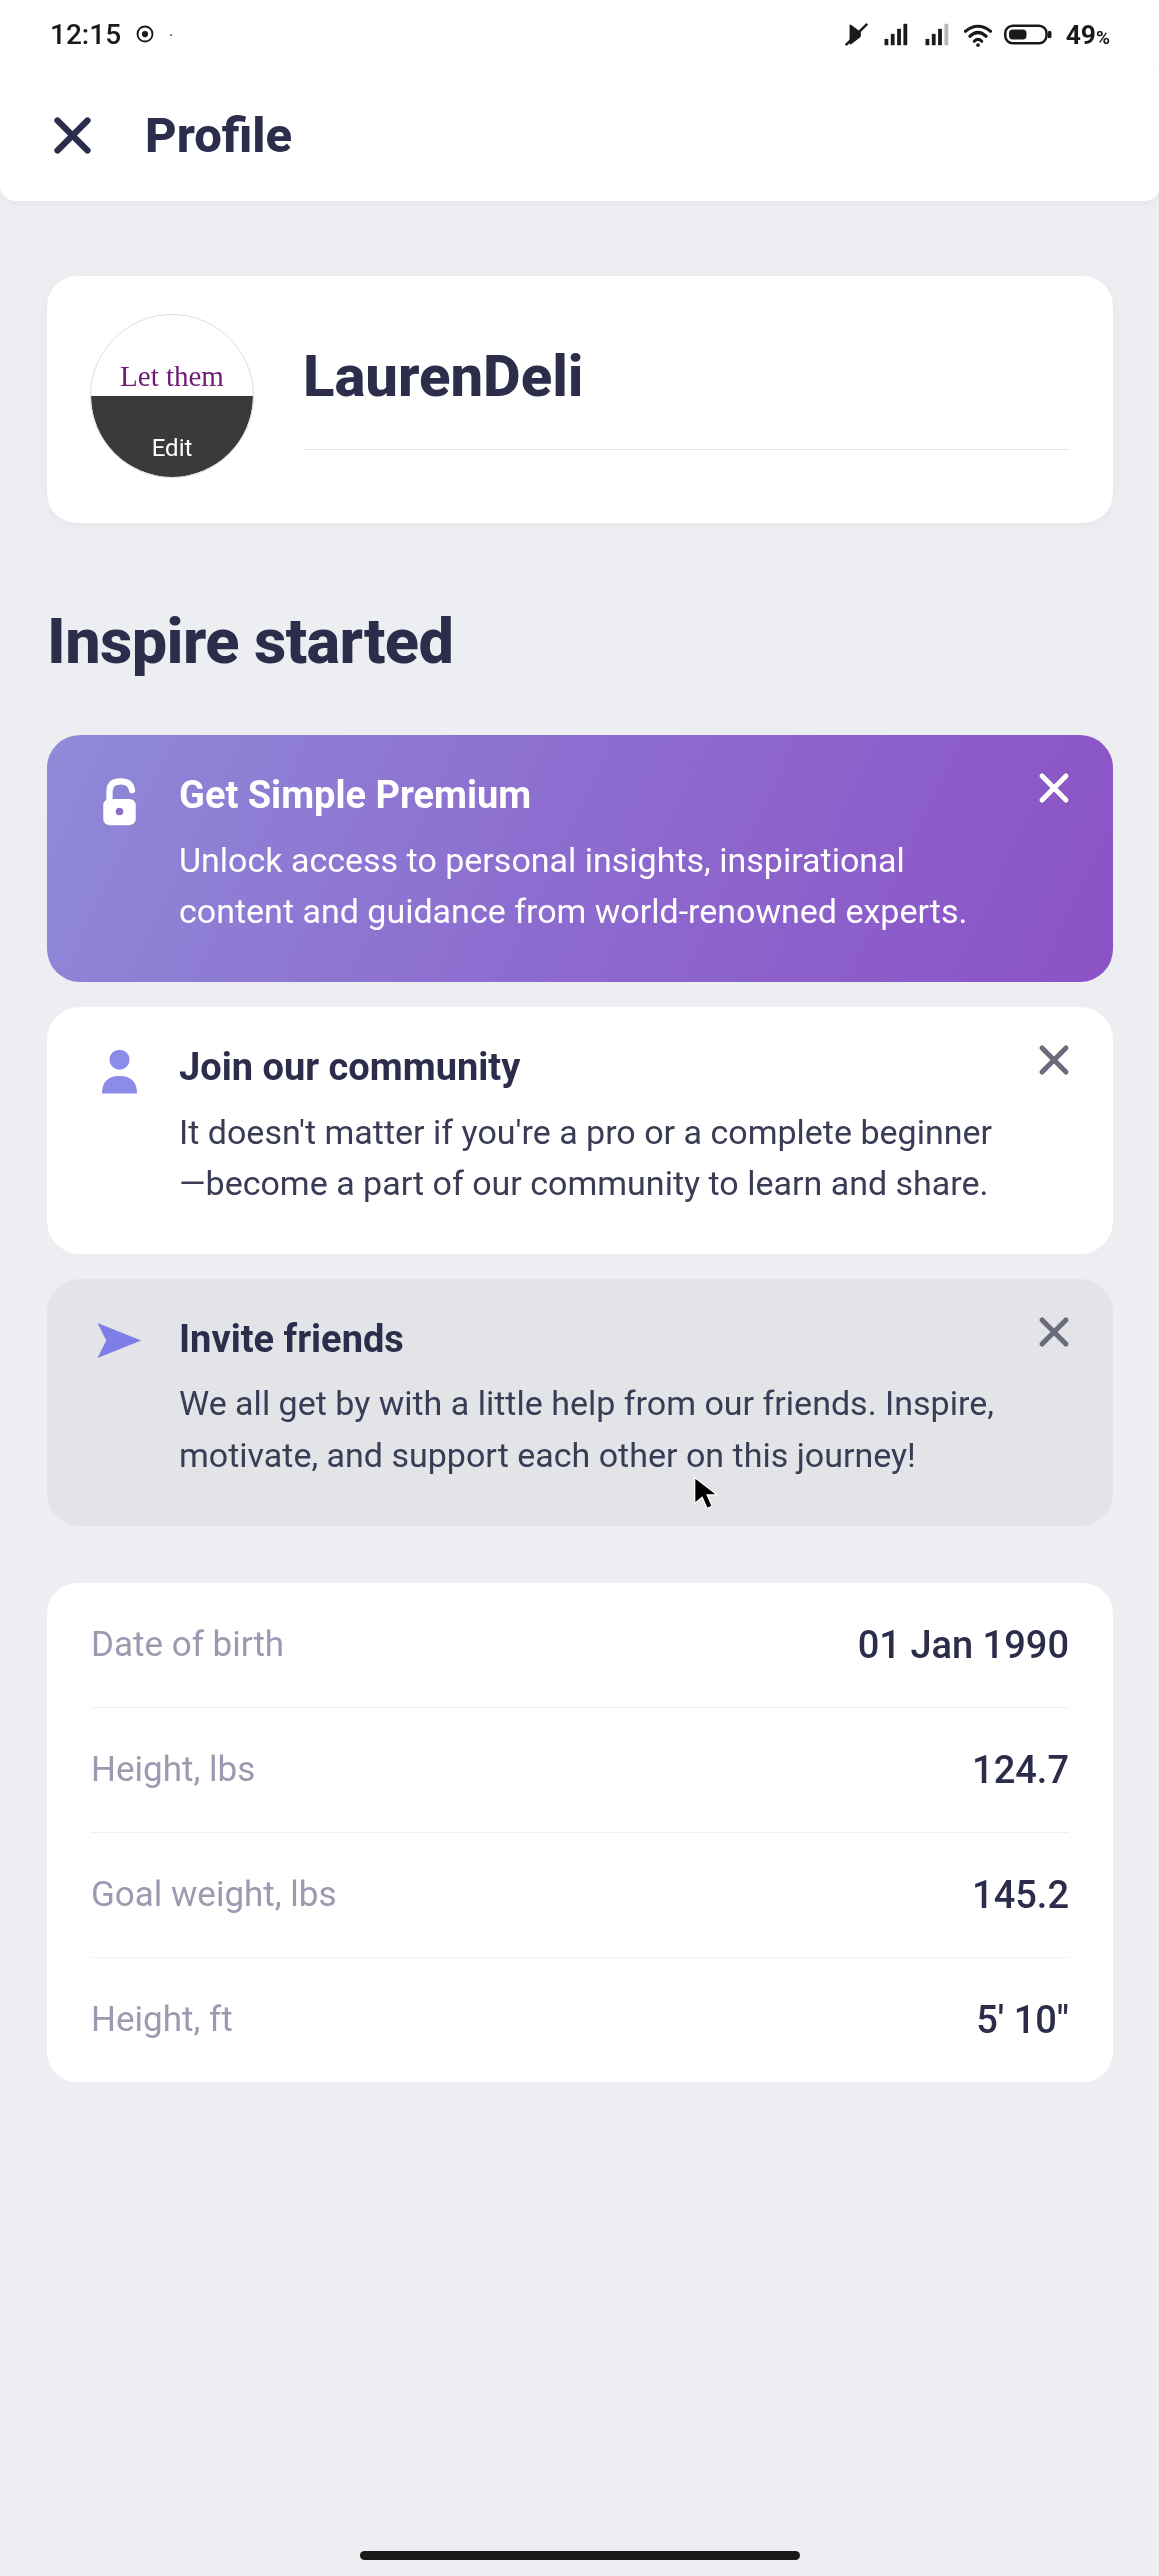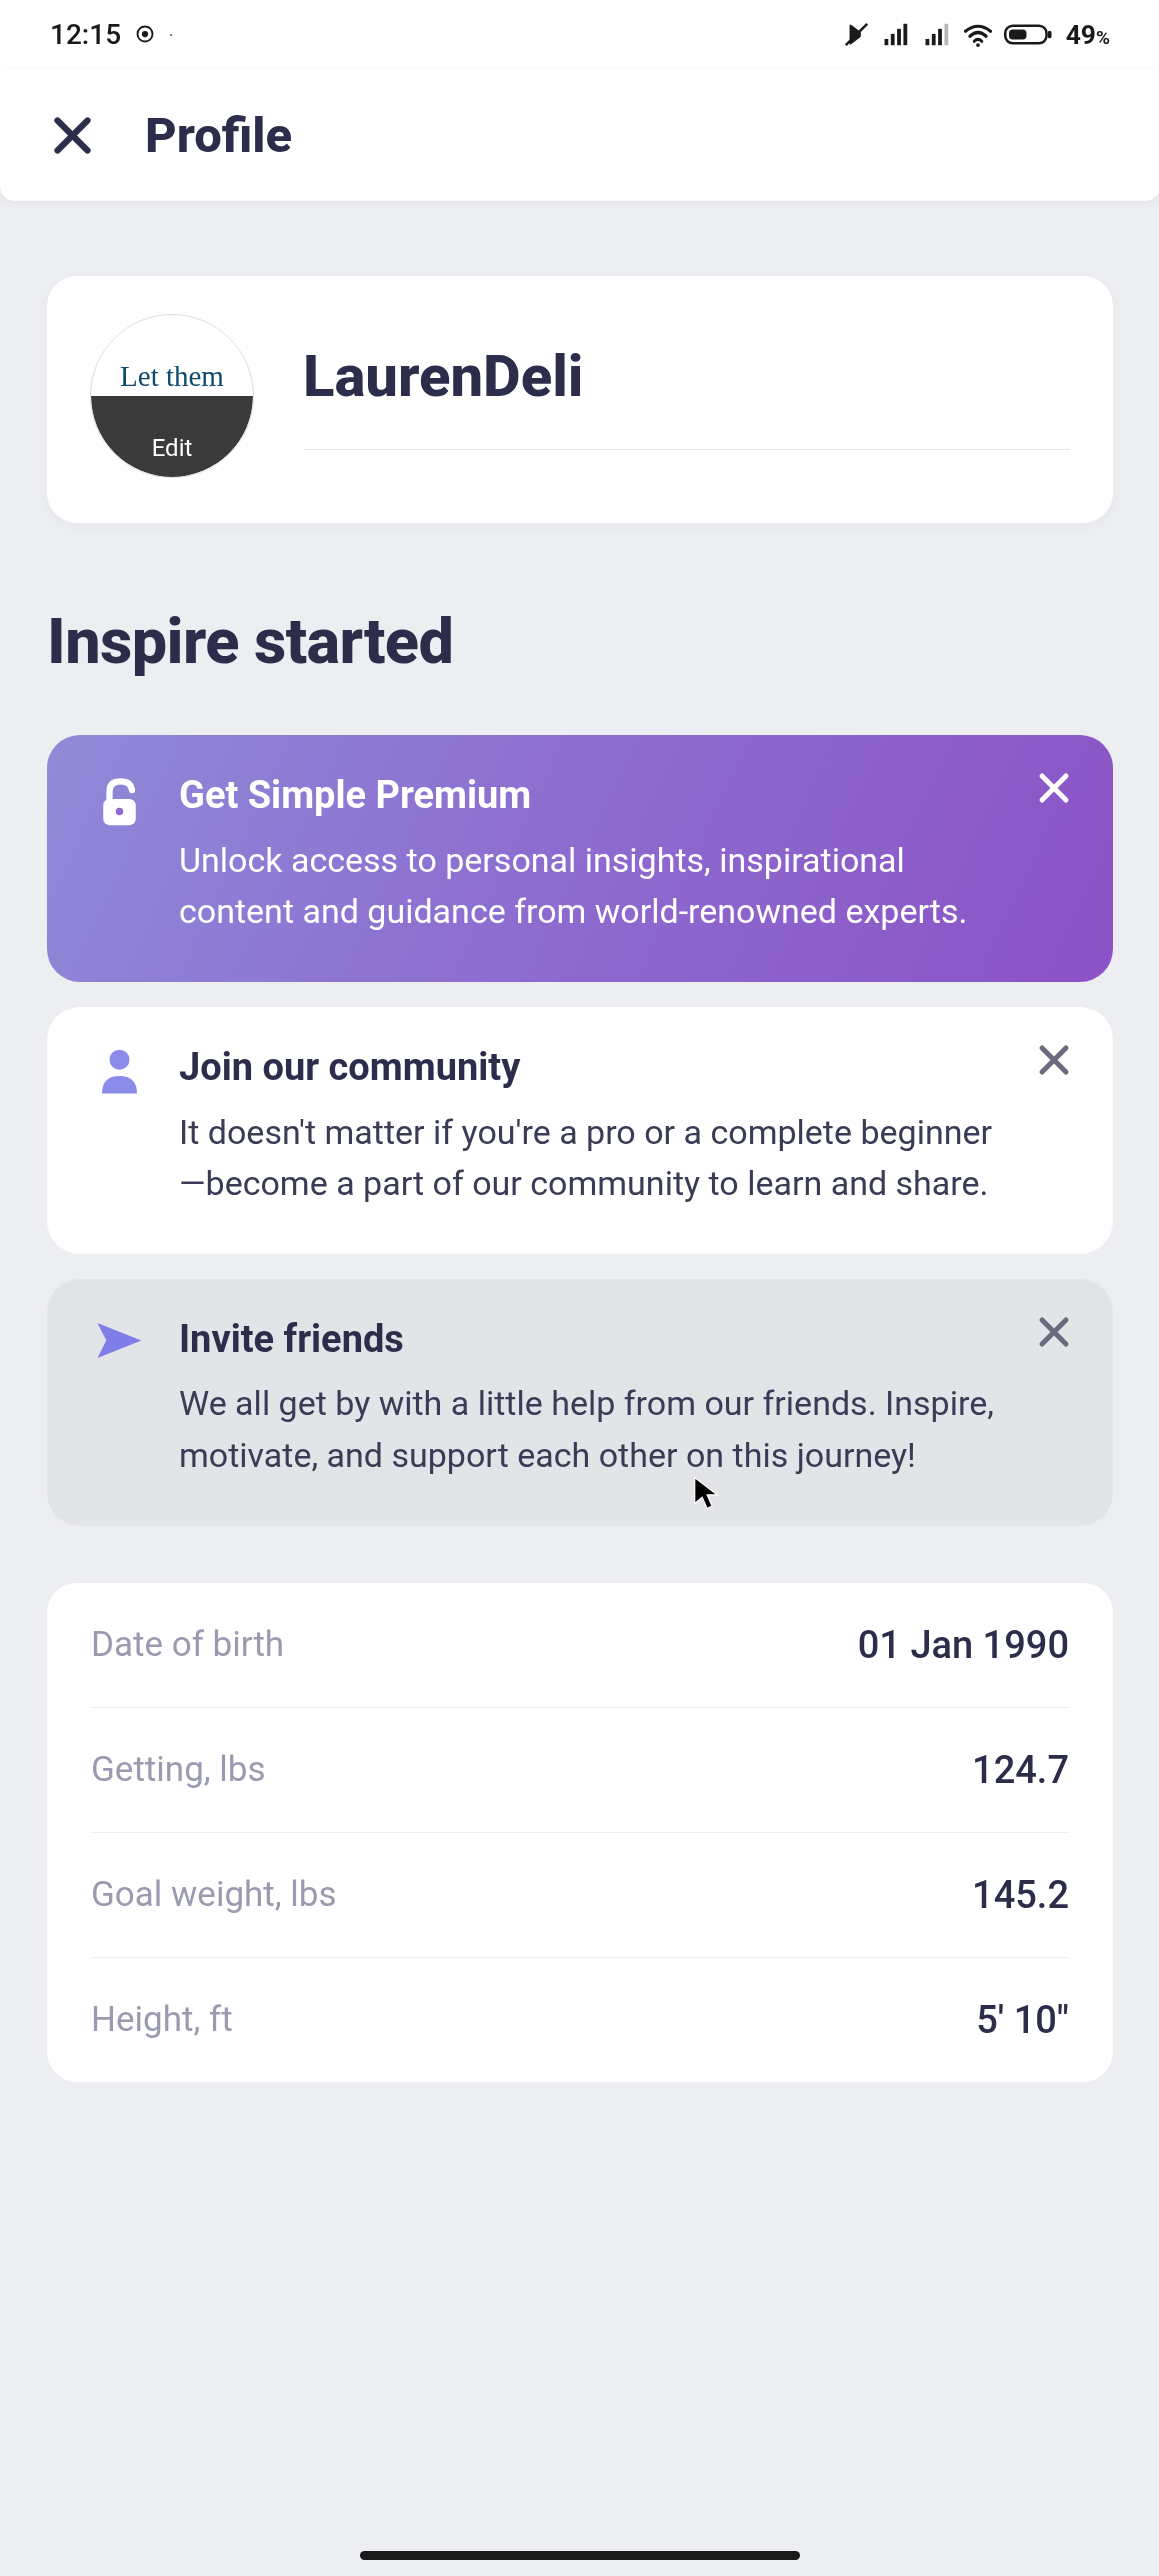--- a/index.html
+++ b/index.html
@@ -89,21 +89,21 @@
     border-bottom-left-radius: 82px;
     border-bottom-right-radius: 82px;
   }
   .avatar-script {
     position: absolute;
     top: 28%;
     left: 0; right: 0;
     text-align: center;
     font-family: "Brush Script MT", cursive;
     font-size: 29px;
-    color: #0c4a6e;
+    color: #701a75;
   }
   .avatar-edit {
     position: absolute;
     bottom: 15px;
     left: 0; right: 0;
     text-align: center;
     font-size: 24px;
     color: #ffffff;
     font-weight: 400;
   }
@@ -375,21 +375,21 @@
       </div>
 
     </div>
 
     <div class="details-card">
       <div class="detail-row">
         <span class="detail-label">Date of birth</span>
         <span class="detail-value">01 Jan 1990</span>
       </div>
       <div class="detail-row">
-        <span class="detail-label">Getting, lbs</span>
+        <span class="detail-label">Height, lbs</span>
         <span class="detail-value">124.7</span>
       </div>
       <div class="detail-row">
         <span class="detail-label">Goal weight, lbs</span>
         <span class="detail-value">145.2</span>
       </div>
       <div class="detail-row">
         <span class="detail-label">Height, ft</span>
         <span class="detail-value">5' 10"</span>
       </div>

